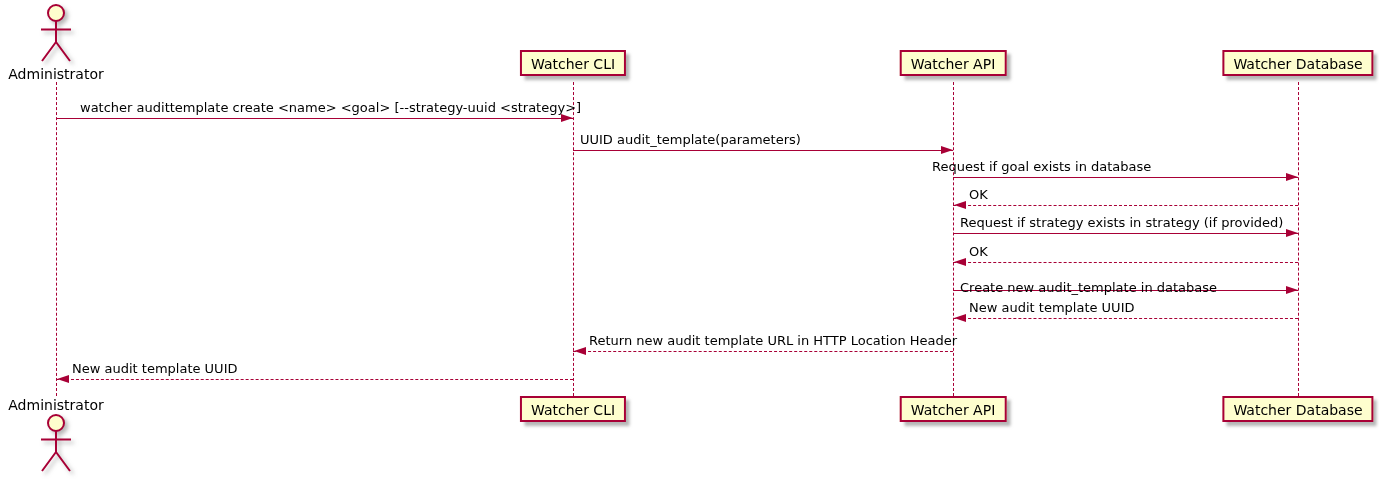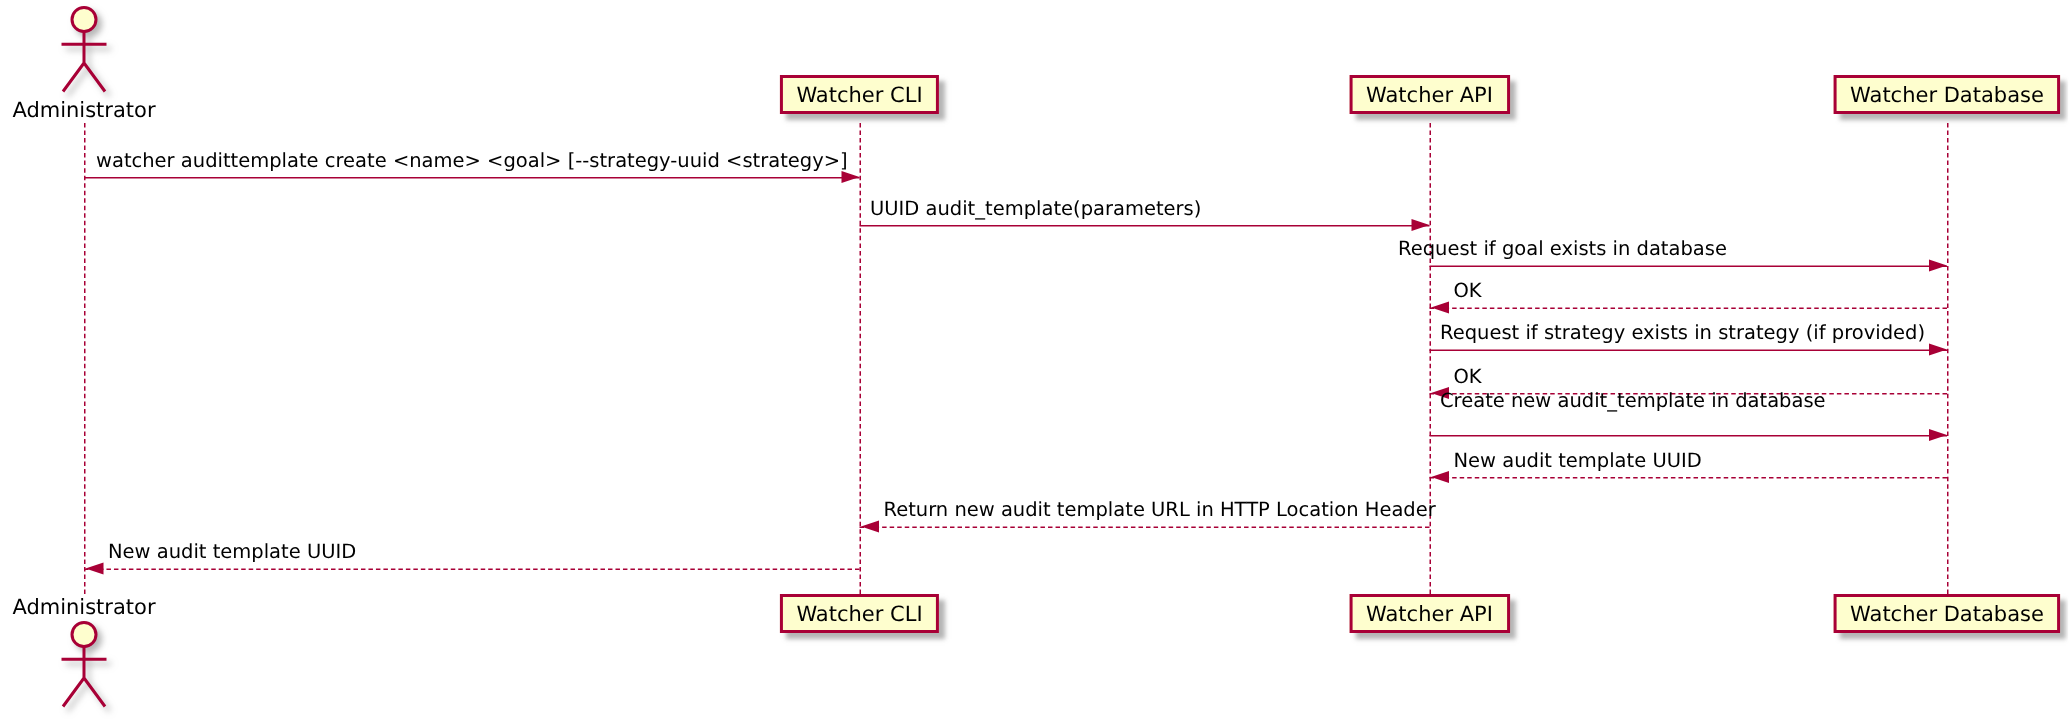--- a/index.html
+++ b/index.html
@@ -48,39 +48,39 @@
 <div class="canvas">
   <div class="layer">
       <div class="lifeline" style="left: 56px; top: 82px; height: 314px;"></div>
       <div class="lifeline" style="left: 573px; top: 82px; height: 314px;"></div>
       <div class="lifeline" style="left: 953px; top: 82px; height: 314px;"></div>
       <div class="lifeline" style="left: 1298px; top: 82px; height: 314px;"></div>
     </div>
   <div class="layer">
       <div class="msg-line solid" style="left: 56px; top: 118px; width: 517px;"></div>
       <div class="arrowhead right" style="left: 561px; top: 114px;"></div>
-      <div class="msg-label" style="left: 64px; top: 100px; text-align: center;">watcher audittemplate create &lt;name&gt; &lt;goal&gt; [--strategy-uuid &lt;strategy&gt;]</div>
+      <div class="msg-label" style="left: 80px; top: 100px; text-align: center;">watcher audittemplate create &lt;name&gt; &lt;goal&gt; [--strategy-uuid &lt;strategy&gt;]</div>
       <div class="msg-line solid" style="left: 573px; top: 150px; width: 380px;"></div>
       <div class="arrowhead right" style="left: 941px; top: 146px;"></div>
       <div class="msg-label" style="left: 580px; top: 132px;">UUID audit_template(parameters)</div>
       <div class="msg-line solid" style="left: 953px; top: 177px; width: 345px;"></div>
       <div class="arrowhead right" style="left: 1286px; top: 173px;"></div>
       <div class="msg-label" style="left: 932px; top: 159px;">Request if goal exists in database</div>
       <div class="msg-line dashed" style="left: 953px; top: 205px; width: 345px;"></div>
       <div class="arrowhead left" style="left: 954px; top: 201px;"></div>
       <div class="msg-label" style="left: 969px; top: 187px;">OK</div>
       <div class="msg-line solid" style="left: 953px; top: 233px; width: 345px;"></div>
       <div class="arrowhead right" style="left: 1286px; top: 229px;"></div>
       <div class="msg-label" style="left: 960px; top: 215px;">Request if strategy exists in strategy (if provided)</div>
       <div class="msg-line dashed" style="left: 953px; top: 262px; width: 345px;"></div>
       <div class="arrowhead left" style="left: 954px; top: 258px;"></div>
       <div class="msg-label" style="left: 969px; top: 244px;">OK</div>
       <div class="msg-line solid" style="left: 953px; top: 290px; width: 345px;"></div>
       <div class="arrowhead right" style="left: 1286px; top: 286px;"></div>
-      <div class="msg-label" style="left: 960px; top: 260px;">Create new audit_template in database</div>
+      <div class="msg-label" style="left: 960px; top: 280px;">Create new audit_template in database</div>
       <div class="msg-line dashed" style="left: 953px; top: 318px; width: 345px;"></div>
       <div class="arrowhead left" style="left: 954px; top: 314px;"></div>
       <div class="msg-label" style="left: 969px; top: 300px;">New audit template UUID</div>
       <div class="msg-line dashed" style="left: 573px; top: 351px; width: 380px;"></div>
       <div class="arrowhead left" style="left: 574px; top: 347px;"></div>
       <div class="msg-label" style="left: 589px; top: 333px;">Return new audit template URL in HTTP Location Header</div>
       <div class="msg-line dashed" style="left: 56px; top: 379px; width: 517px;"></div>
       <div class="arrowhead left" style="left: 57px; top: 375px;"></div>
       <div class="msg-label" style="left: 72px; top: 361px;">New audit template UUID</div>
     </div>

